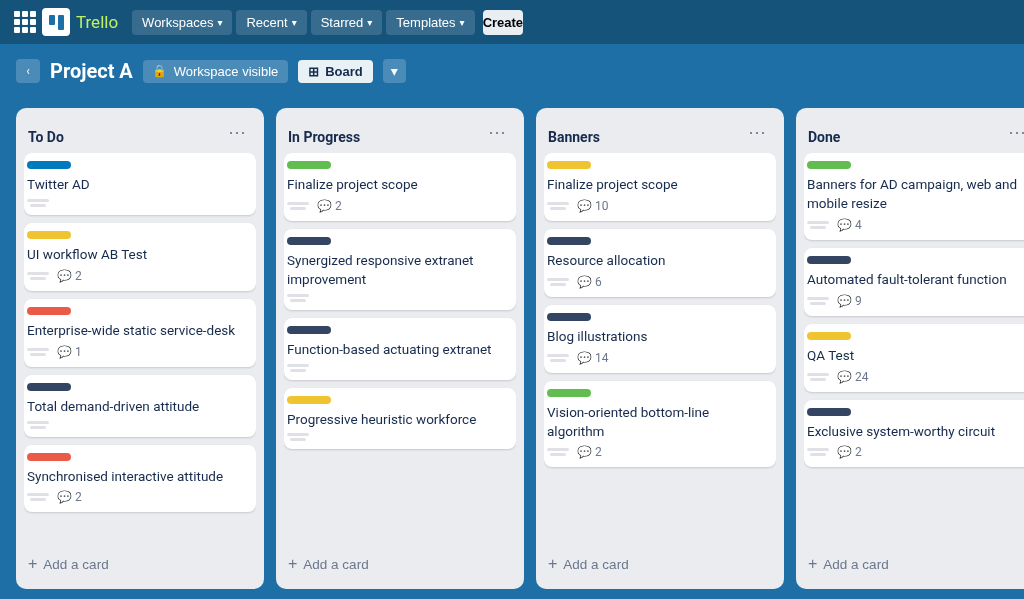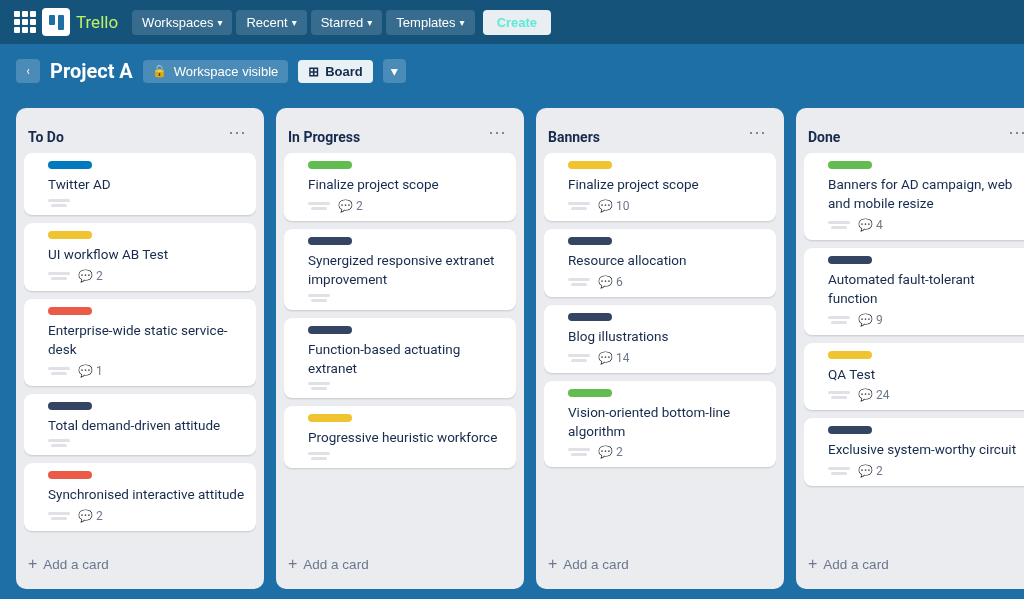--- a/index.html
+++ b/index.html
@@ -48,24 +48,24 @@
       padding: 5px 10px;
       border-radius: 4px;
       font-size: 13px;
       cursor: pointer;
       display: flex;
       align-items: center;
       gap: 4px;
     }
     .nav-btn-create {
       background: rgba(255,255,255,0.9);
-      color: #5eead4;
+      color: #000000;
       font-weight: 600;
       border: none;
-      padding: 5px 14px;
+      padding: 5px 0;
       border-radius: 4px;
       font-size: 13px;
       cursor: pointer;
       margin-left: 4px;
     }
     .chevron { font-size: 10px; }
     .grid-icon {
       width: 26px;
       height: 26px;
       display: grid;
@@ -184,21 +184,21 @@
       flex-direction: column;
       gap: 8px;
       overflow-y: auto;
       flex: 1;
     }
 
     
     .card {
       background: white;
       border-radius: 8px;
-      padding: 8px 10px 8px 24px;
+      padding: 8px 10px 8px 3px;
       box-shadow: 0 1px 2px rgba(0,0,0,0.15);
       cursor: pointer;
     }
     .card-label {
       height: 8px;
       border-radius: 4px;
       width: 44px;
       margin-bottom: 6px;
     }
     .label-blue { background: #0079bf; }

